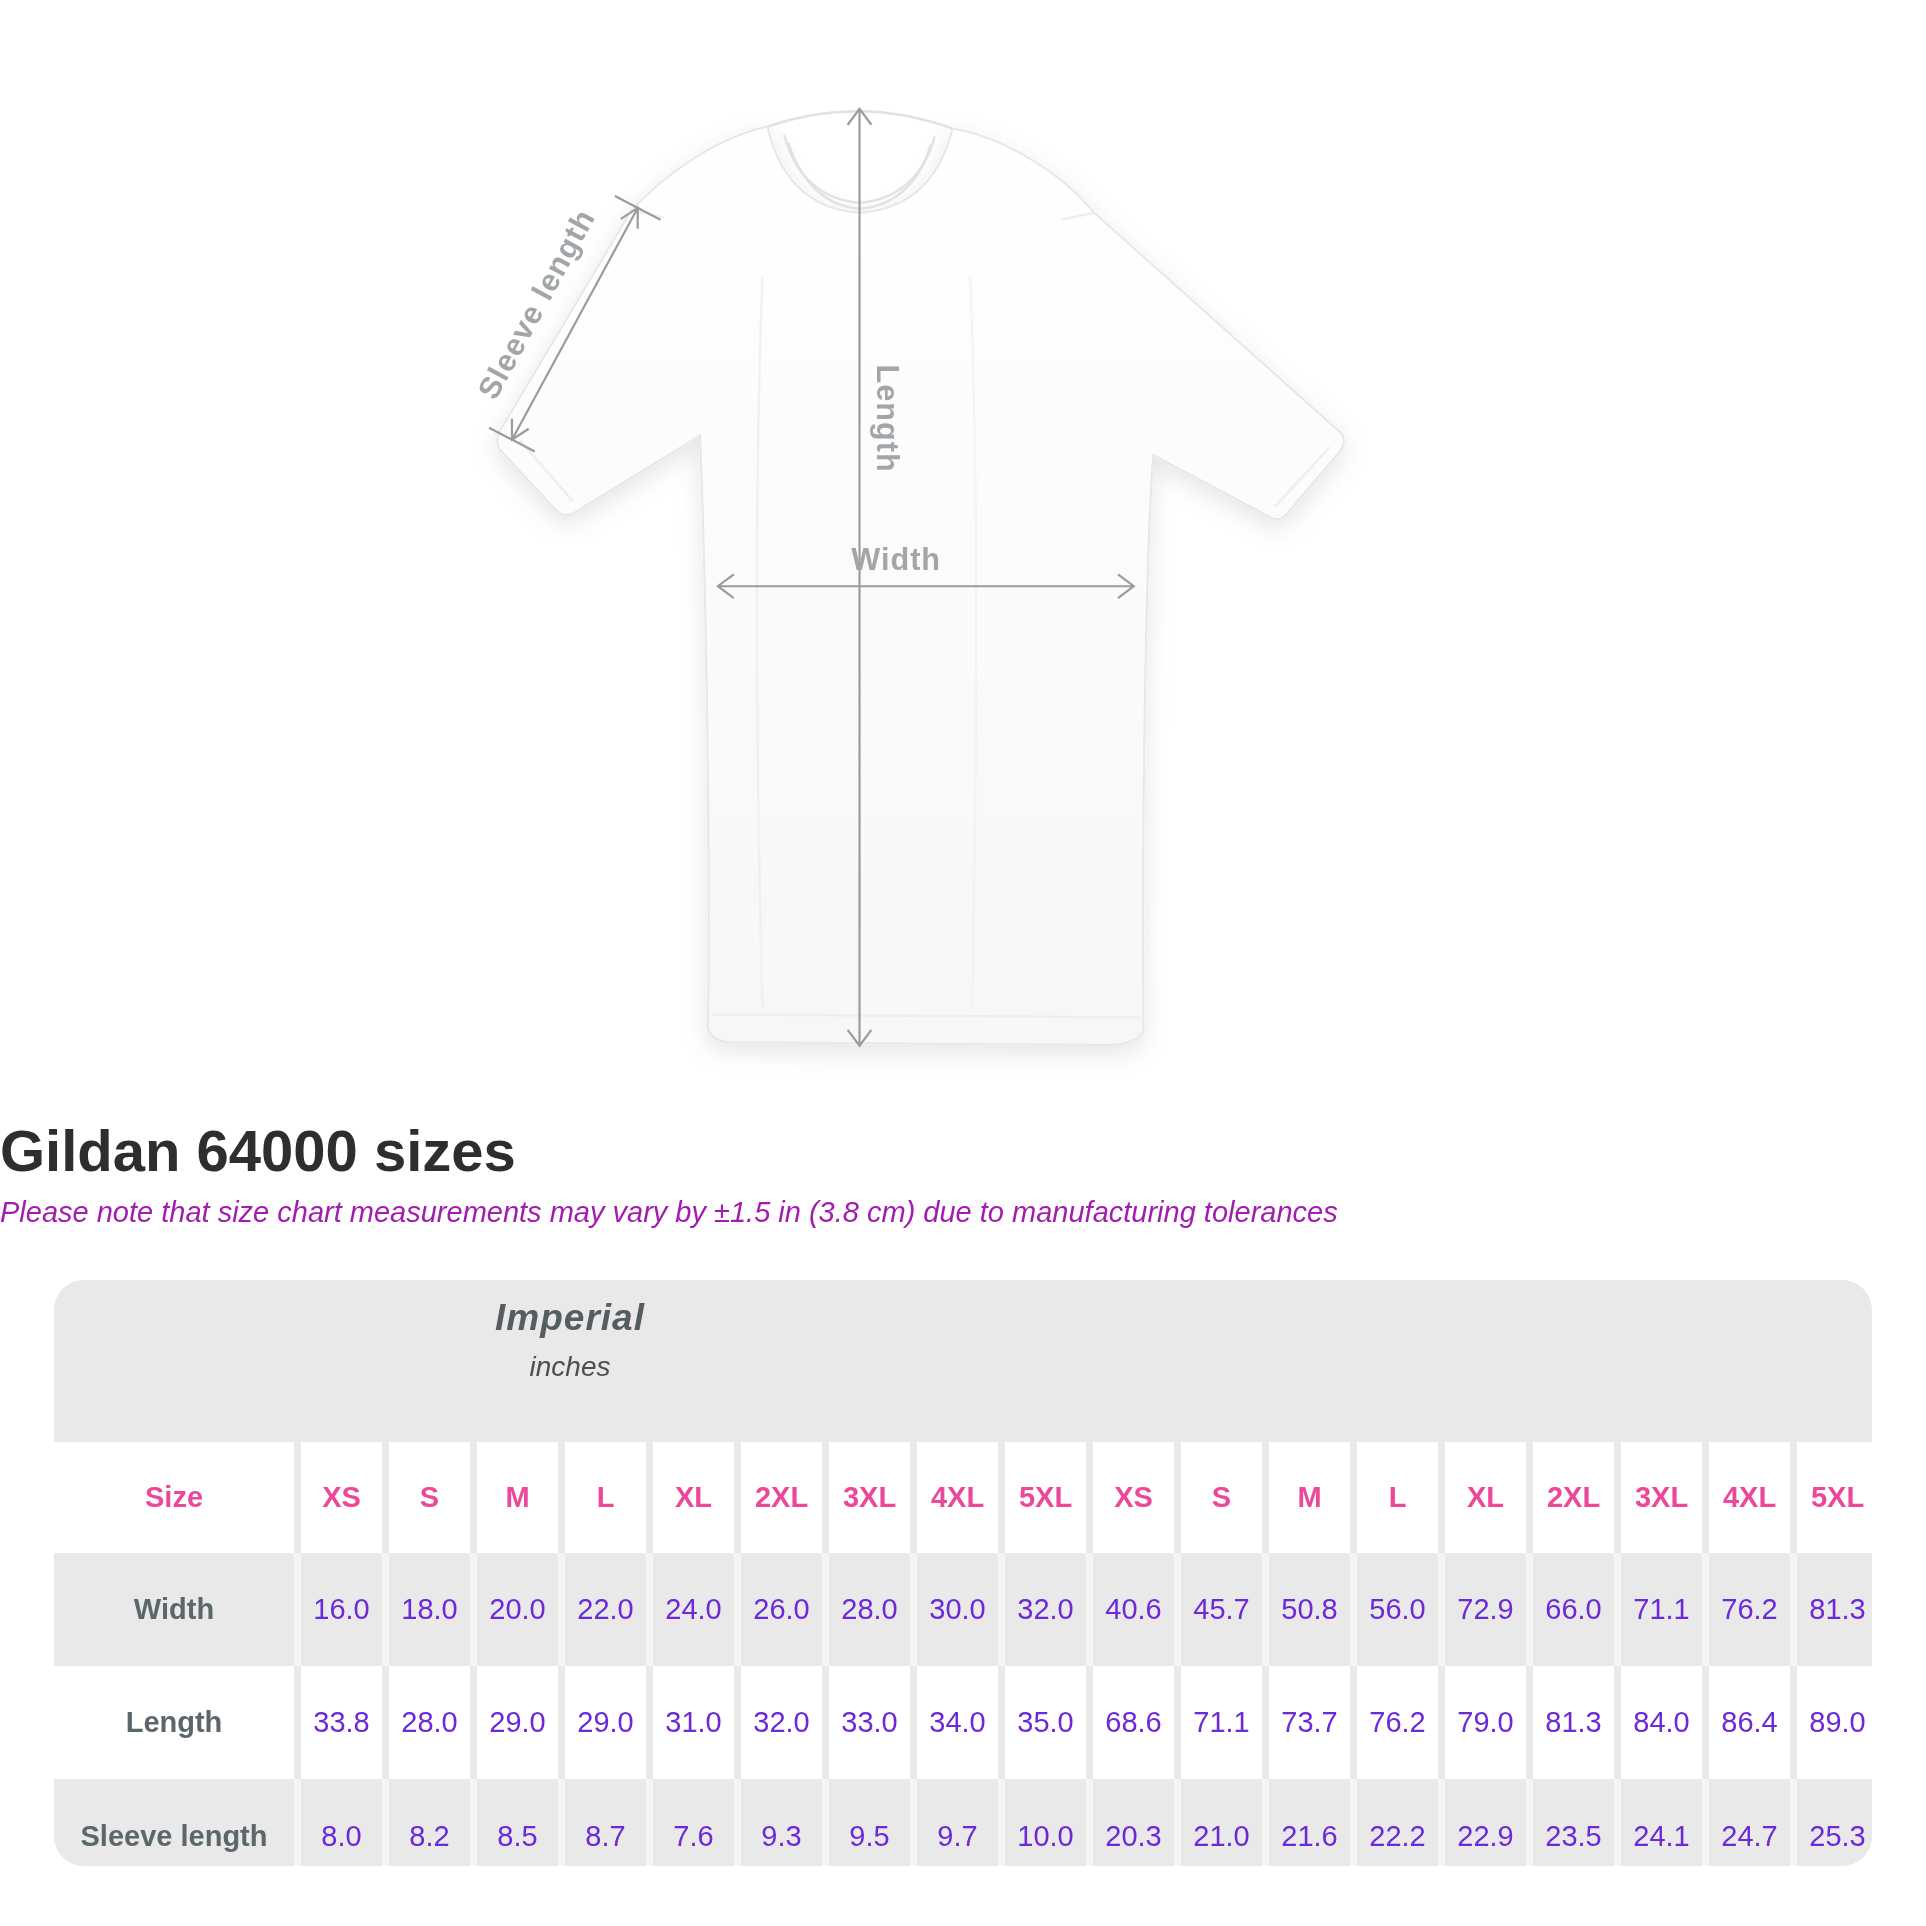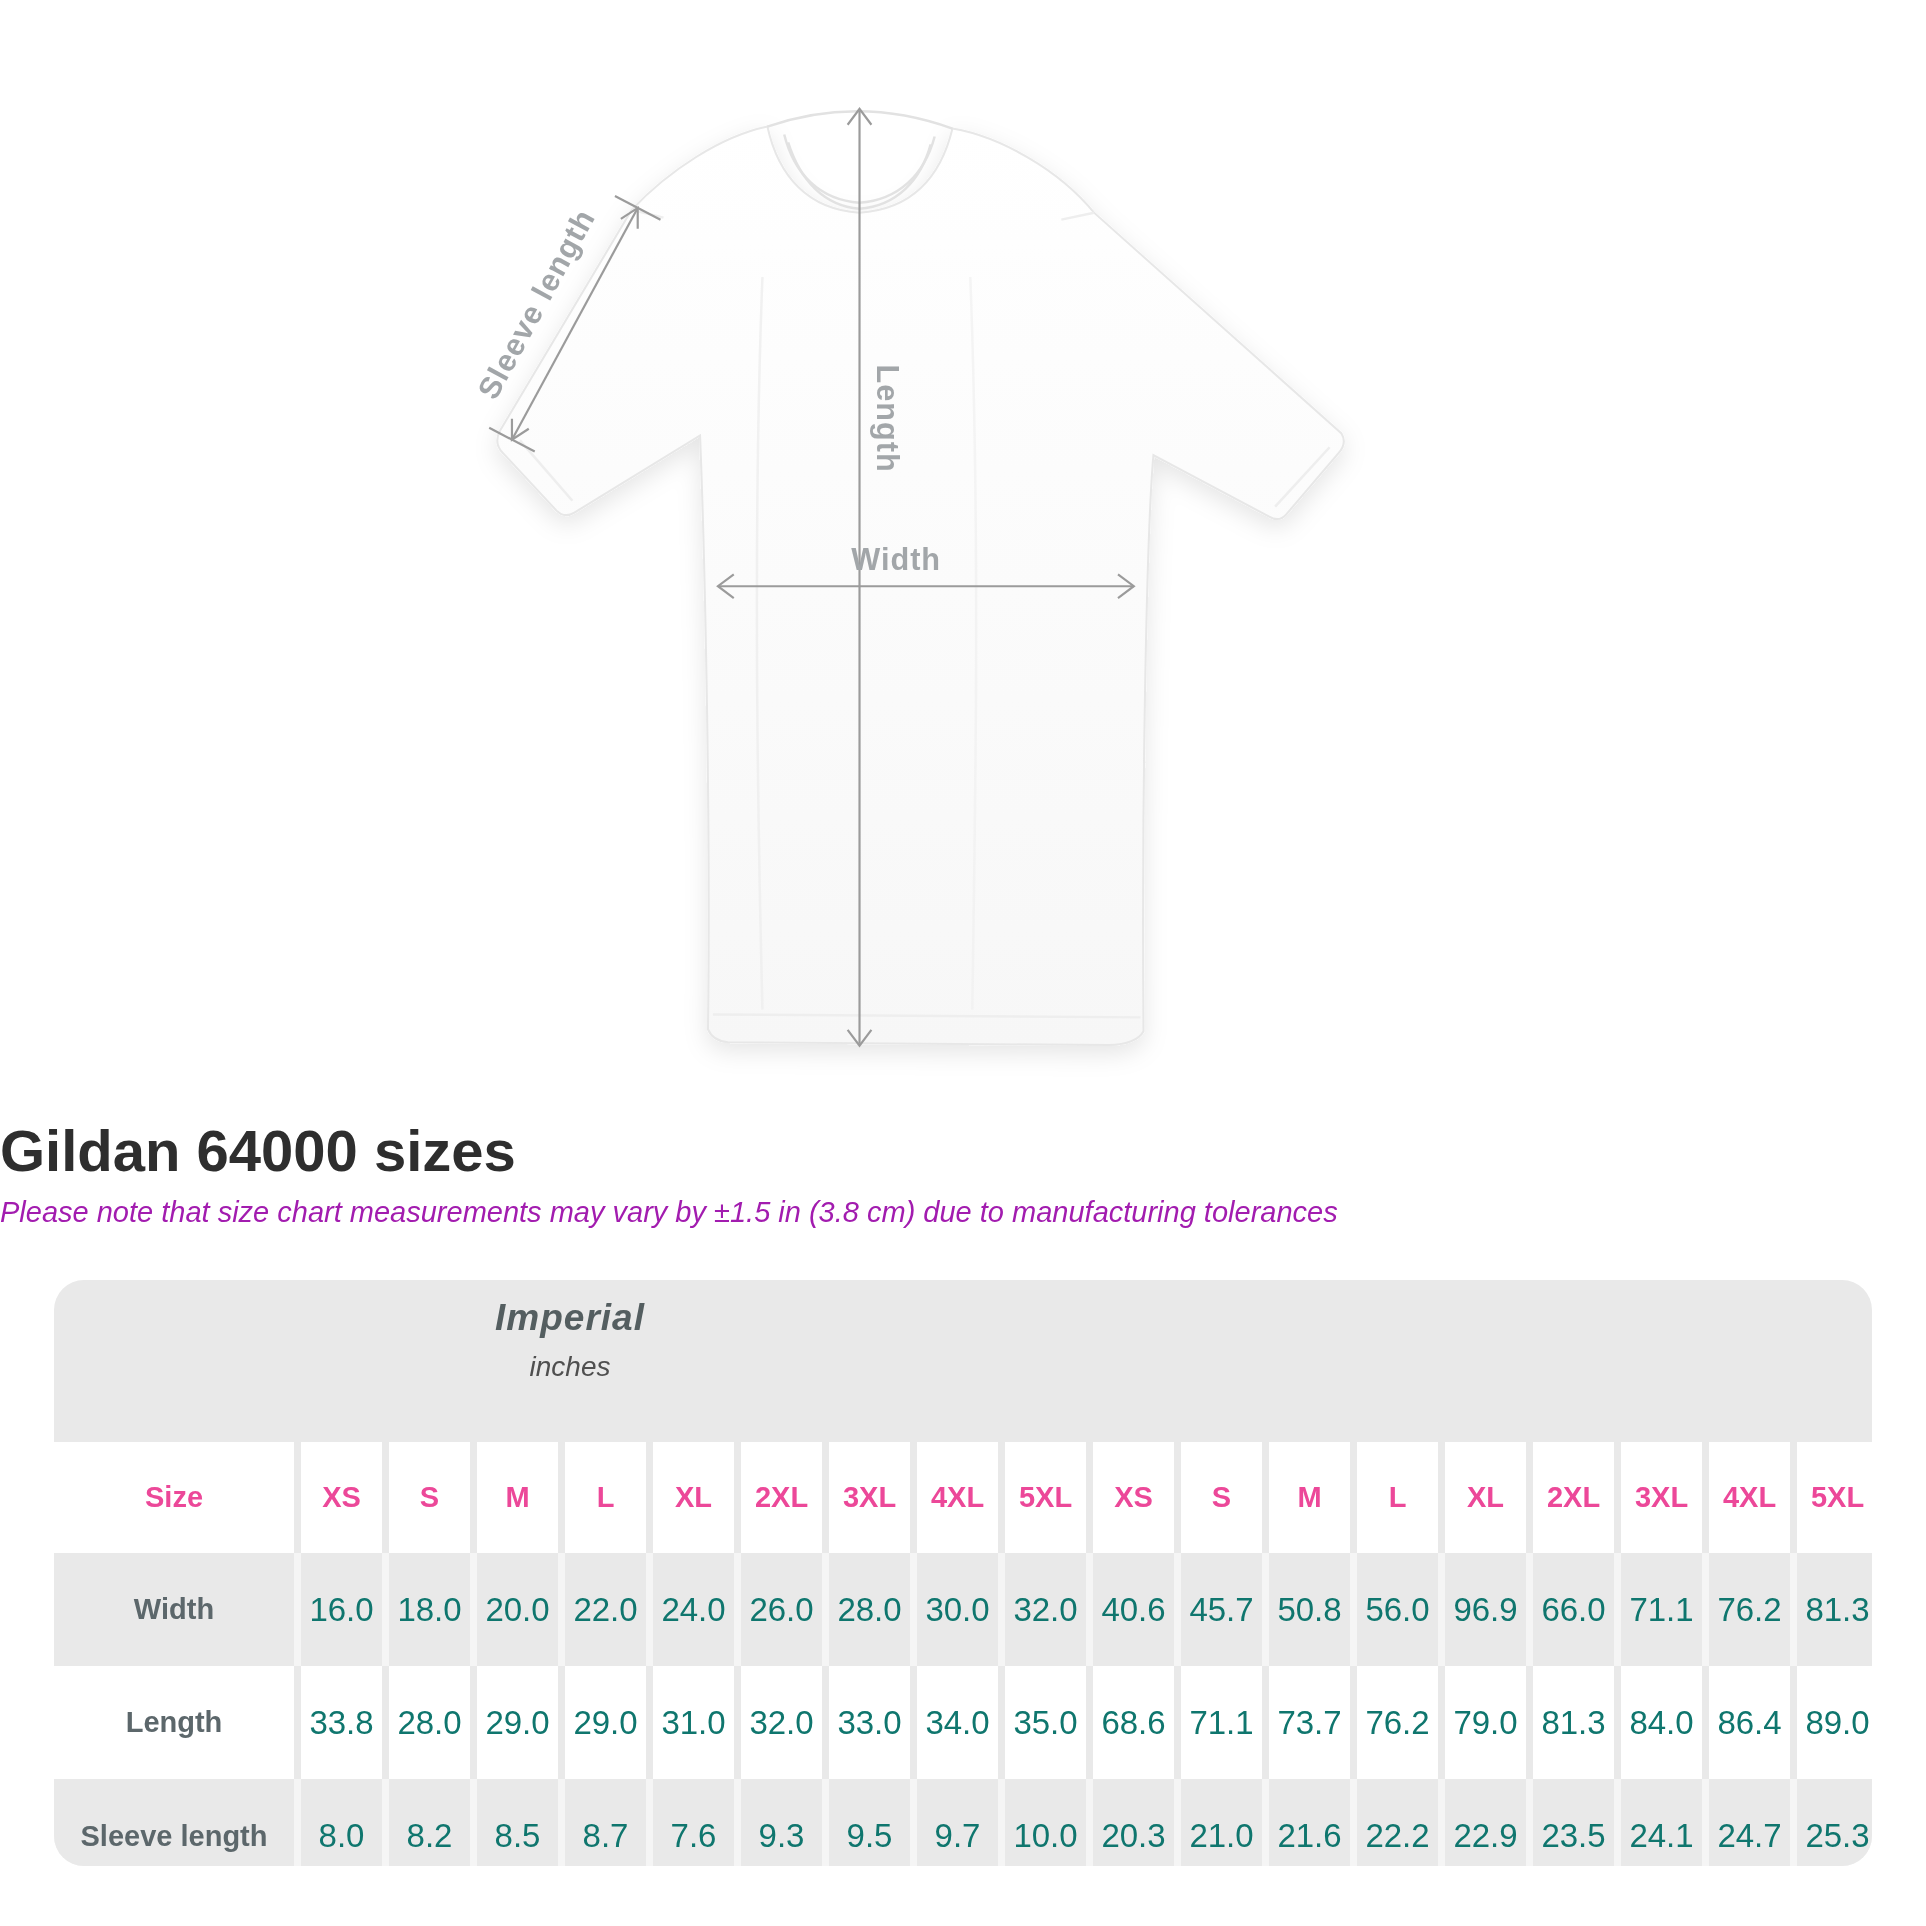--- a/index.html
+++ b/index.html
@@ -31,21 +31,21 @@
   .trow .cell { display:flex; align-items:center; justify-content:center; }
   .row-head  { height:111px; background:#e9e9e9; }
   .row-head .cell { background:#ffffff; }
   .row-gray  { height:113px; background:#f5f5f5; }
   .row-gray .cell { background:#e9e9e9; }
   .row-white { height:113px; background:#e9e9e9; }
   .row-white .cell { background:#ffffff; }
   .row-last  { height:114px; }
   .hdr-label { font-size:29px; font-weight:bold; color:#ec4899; }
   .row-label { font-size:29px; font-weight:bold; color:#5c676b; }
-  .val { font-size:33px; color:#0f766e; }
+  .val { font-size:29px; color:#6d28d9; }
 </style>
 </head>
 <body>
 
 <div id="canvas">
 
   <div id="shirt-wrap">
     <svg width="970" height="1020" viewBox="0 0 980 1030">
       <defs>
         <linearGradient id="shirtGrad" x1="0" y1="0" x2="0" y2="1">
@@ -164,21 +164,21 @@
           <div class="cell val">22.0</div>
           <div class="cell val">24.0</div>
           <div class="cell val">26.0</div>
           <div class="cell val">28.0</div>
           <div class="cell val">30.0</div>
           <div class="cell val">32.0</div>
           <div class="cell val">40.6</div>
           <div class="cell val">45.7</div>
           <div class="cell val">50.8</div>
           <div class="cell val">56.0</div>
-          <div class="cell val">96.9</div>
+          <div class="cell val">72.9</div>
           <div class="cell val">66.0</div>
           <div class="cell val">71.1</div>
           <div class="cell val">76.2</div>
           <div class="cell val">81.3</div>
         </div>
         <div class="trow row-white">
           <div class="cell row-label">Length</div>
           <div class="cell val">33.8</div>
           <div class="cell val">28.0</div>
           <div class="cell val">29.0</div>

